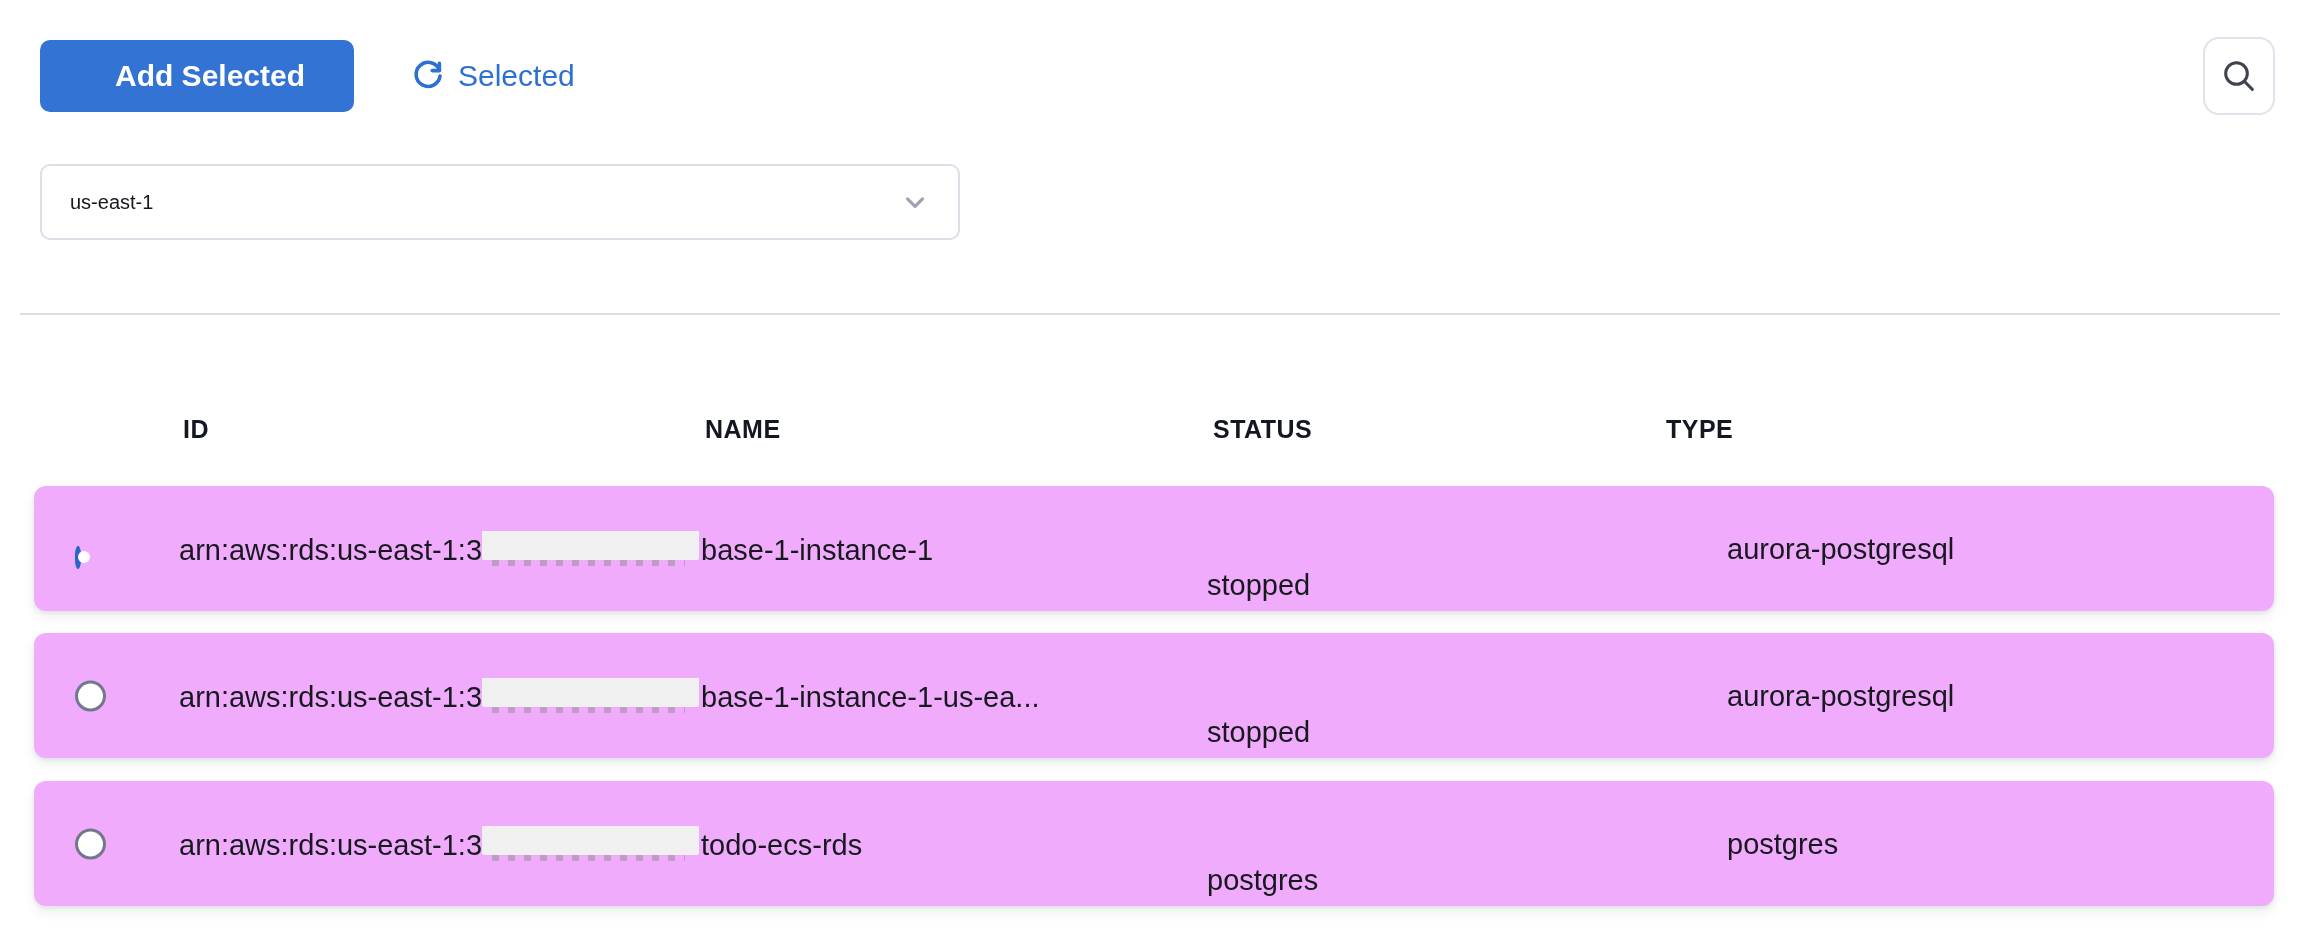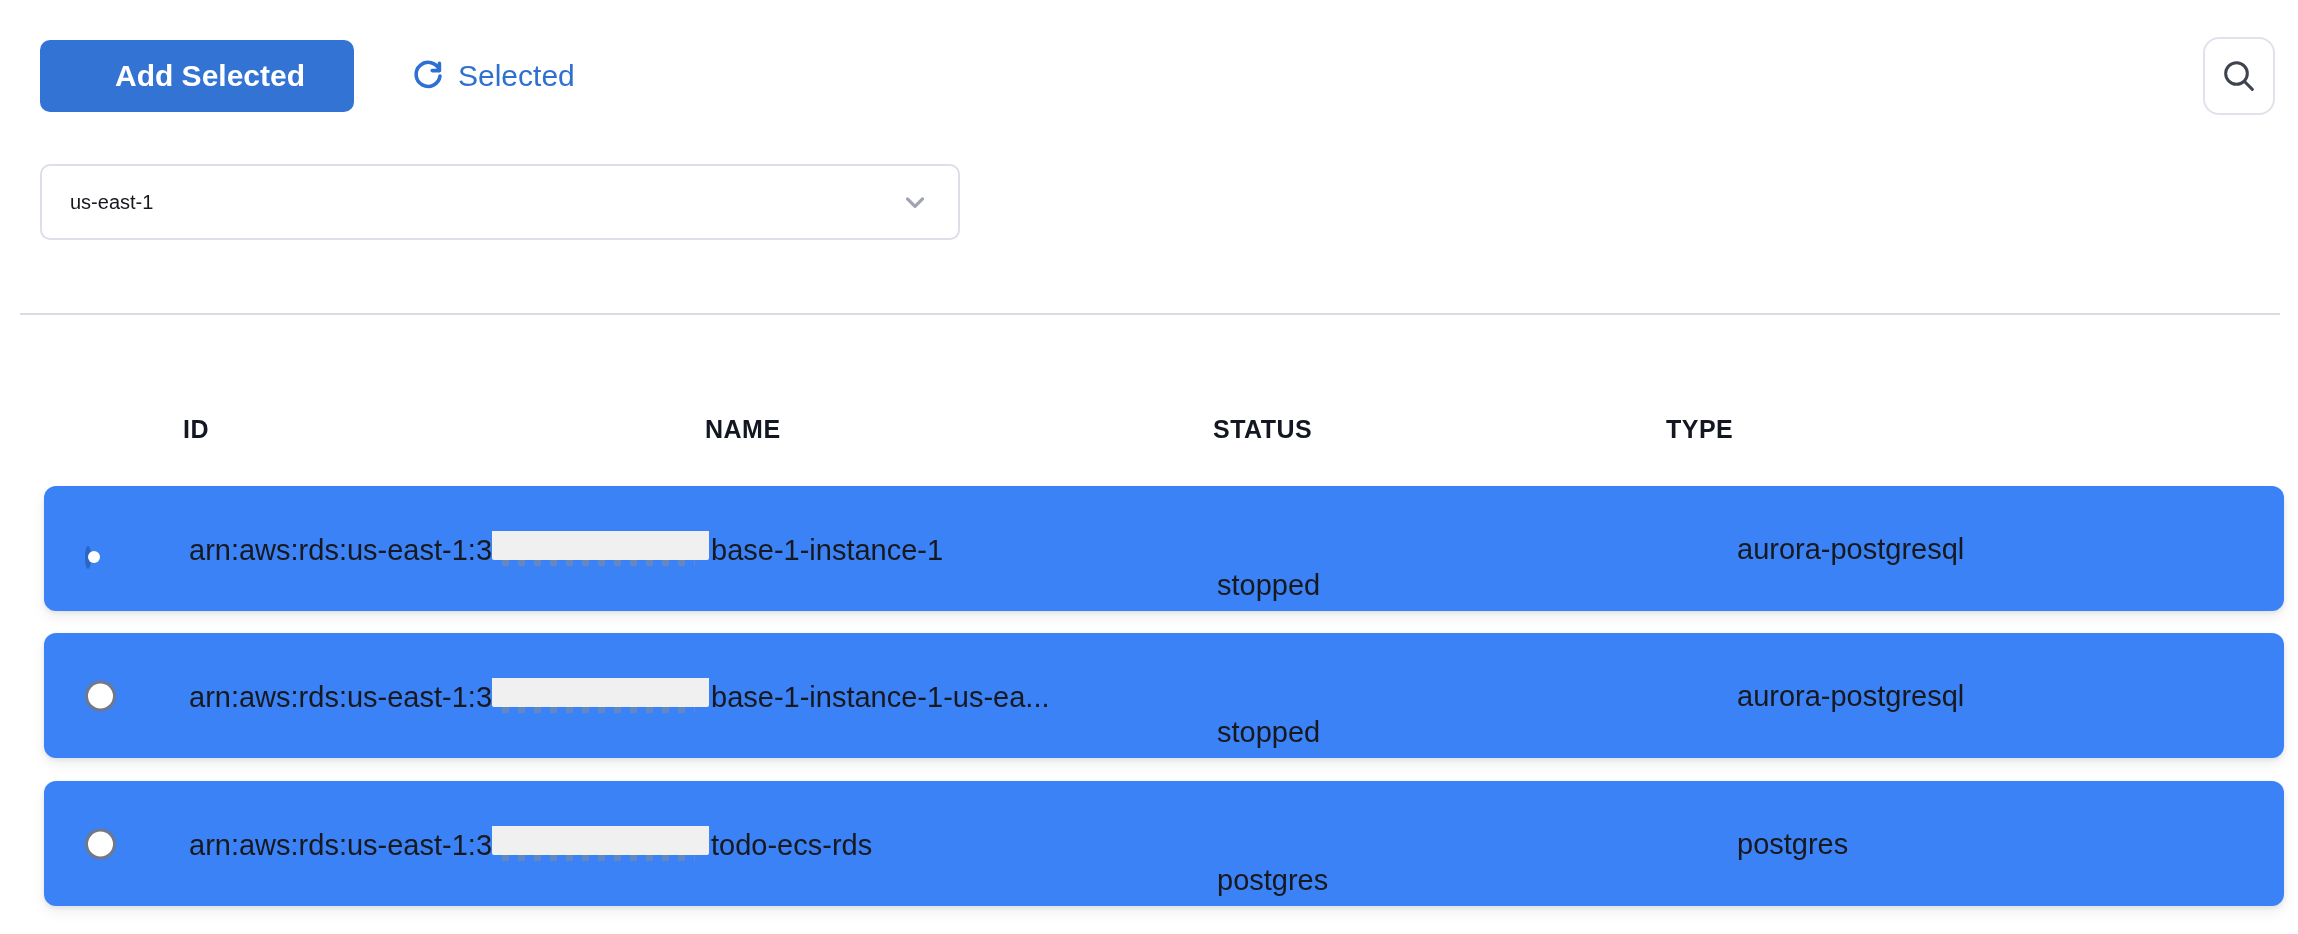--- a/index.html
+++ b/index.html
@@ -26,21 +26,21 @@
   
   .divider{position:absolute;left:20px;top:313px;width:2260px;height:0;
     border-top:2px solid #d9dce4;}
 
   
   .th{position:absolute;top:415px;font-size:25px;font-weight:700;color:#131722;letter-spacing:.5px;}
   .th-id{left:183px;} .th-name{left:705px;} .th-status{left:1213px;} .th-type{left:1638px;margin-left:28px;}
 
   
   .rows{position:absolute;left:0;top:0;width:100%;height:100%;pointer-events:none;}
-  .row-card{position:absolute;left:44px;width:2240px;height:125px;background:#3b82f6;border-radius:12px;
+  .row-card{position:absolute;left:34px;width:2240px;height:125px;background:#f0abfc;border-radius:12px;
     box-shadow:0 2px 4px rgba(16,24,40,.08), 0 6px 14px rgba(16,24,40,.07);
     pointer-events:auto;cursor:pointer;}
   .row-card .radio{position:absolute;left:41px;top:50%;transform:translateY(-50%);
     width:31px;height:31px;border-radius:50%;box-sizing:border-box;}
   .radio.off{border:3px solid #717889;background:#fff;}
   .radio.on{background:#337ad9;border:3px solid #2b66c6;position:relative;}
   .radio.on::after{content:'';position:absolute;inset:0;margin:auto;width:12px;height:12px;
     background:#ffffff;border-radius:50%;}
   .cell-id{position:absolute;left:145px;top:50%;transform:translateY(-50%);
     font-size:29px;color:#17191e;white-space:nowrap;max-width:1075px;overflow:hidden;}

